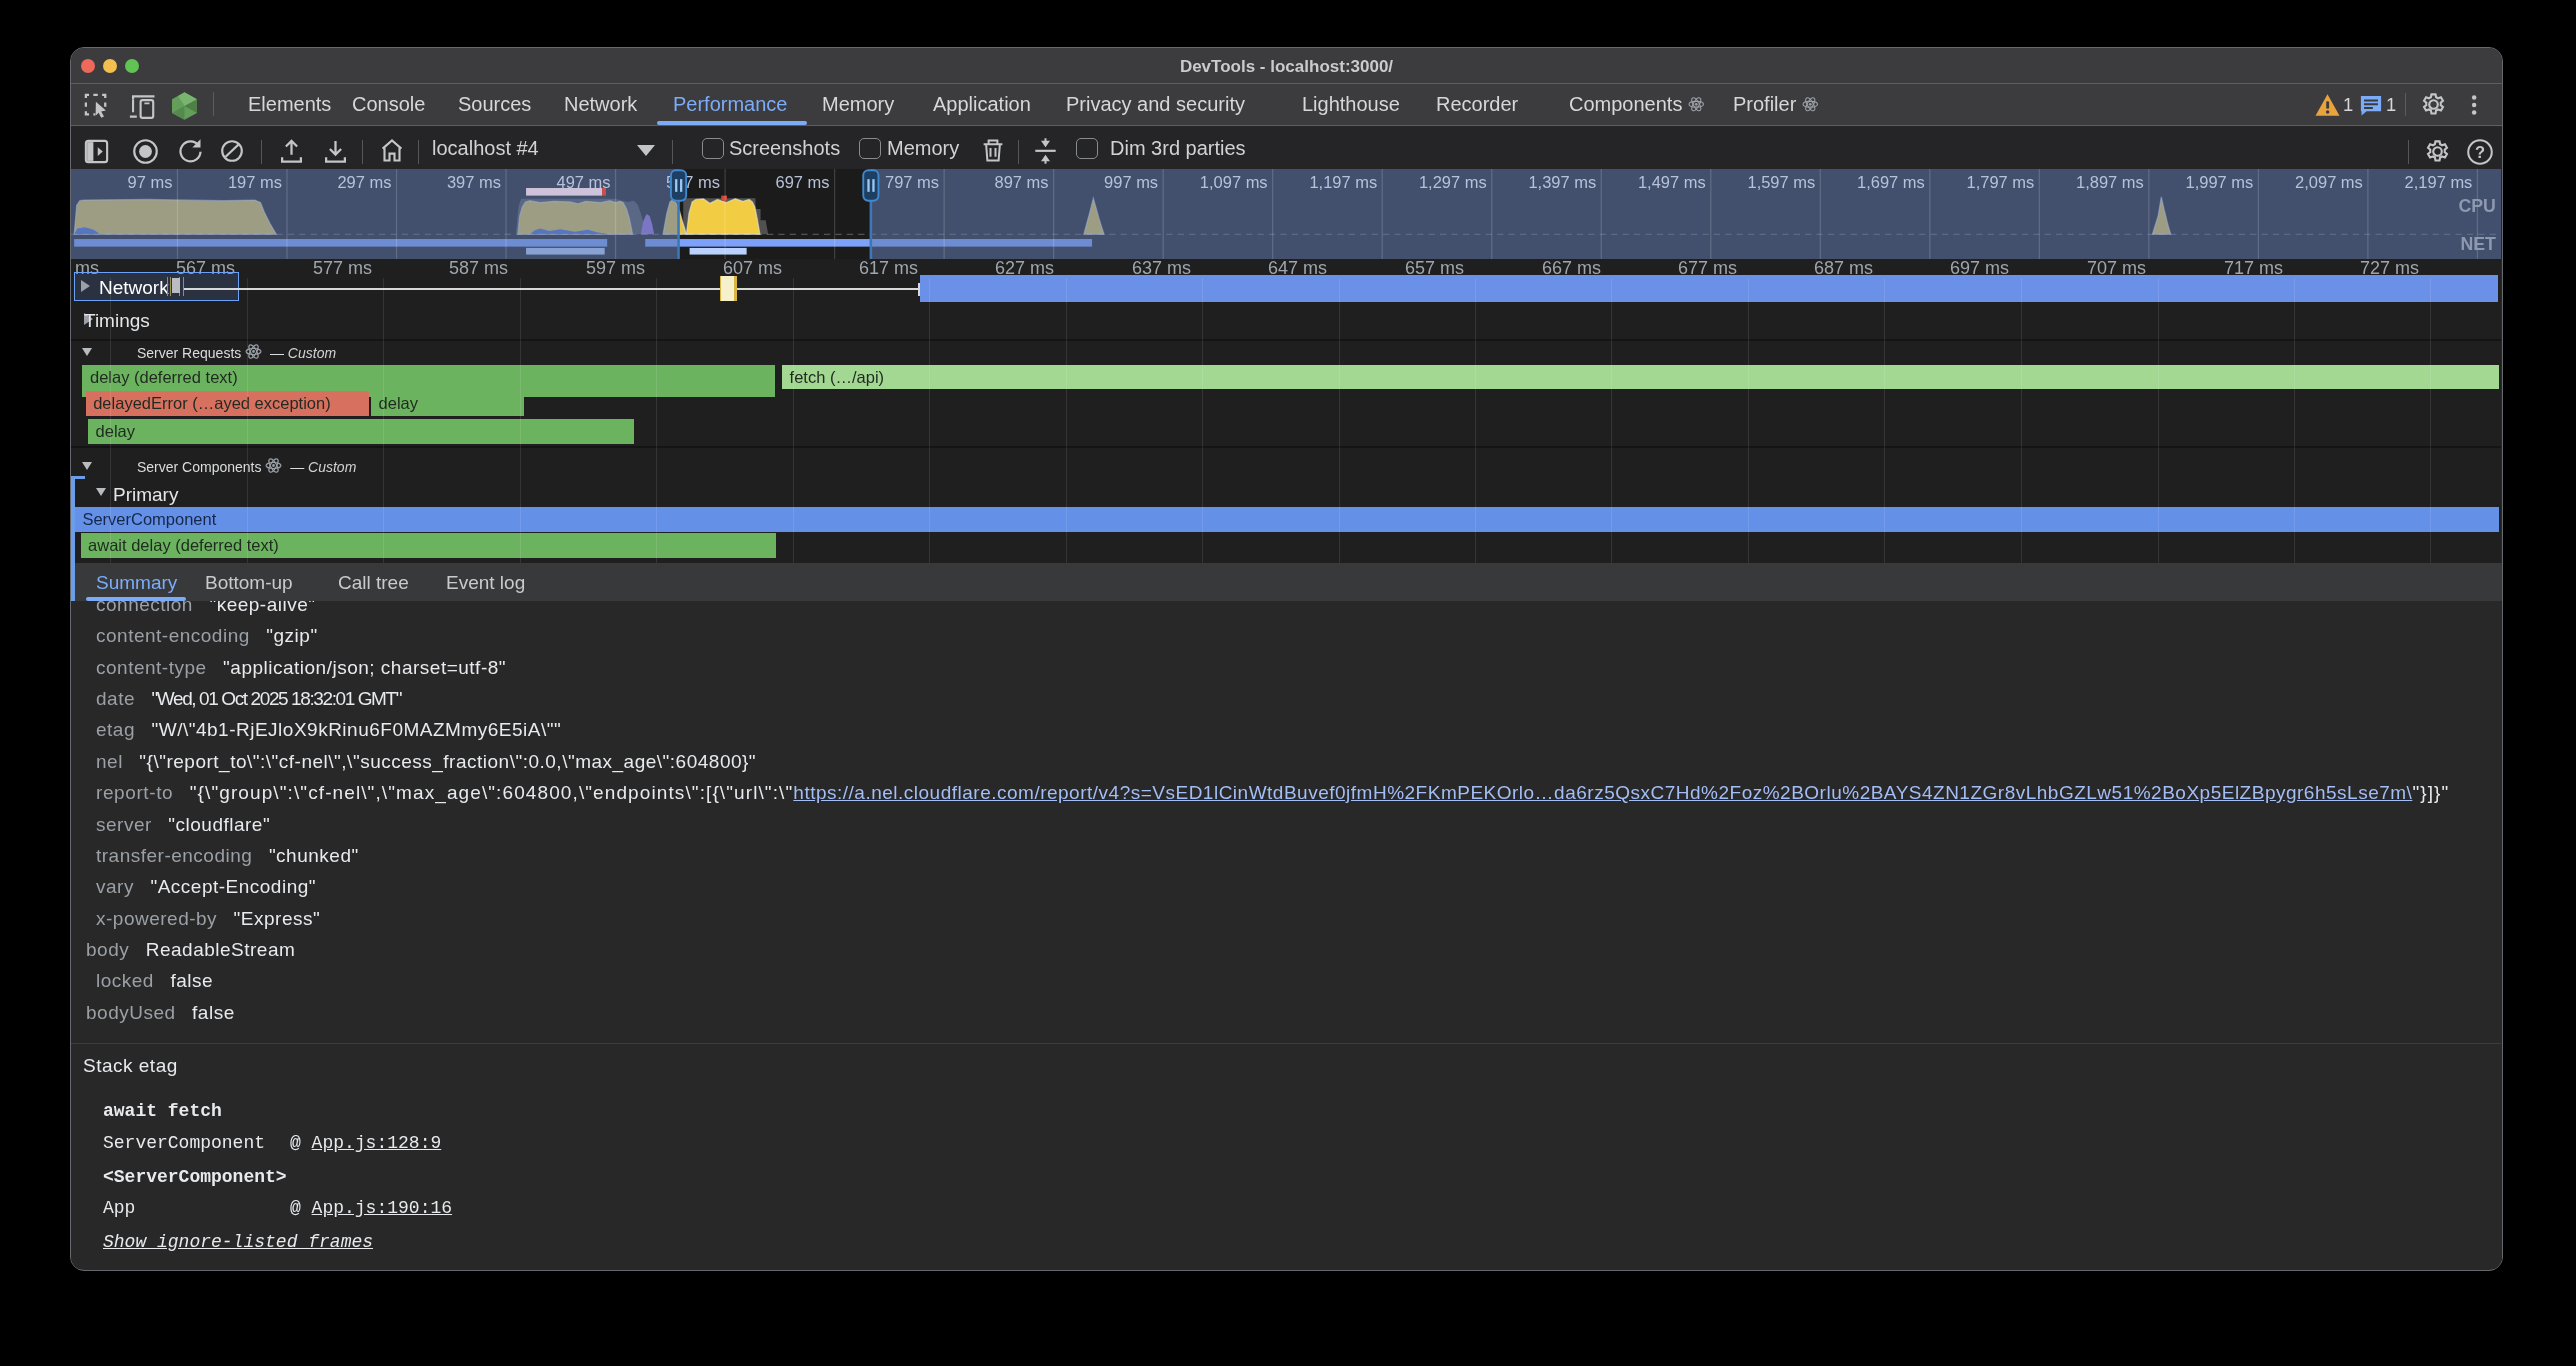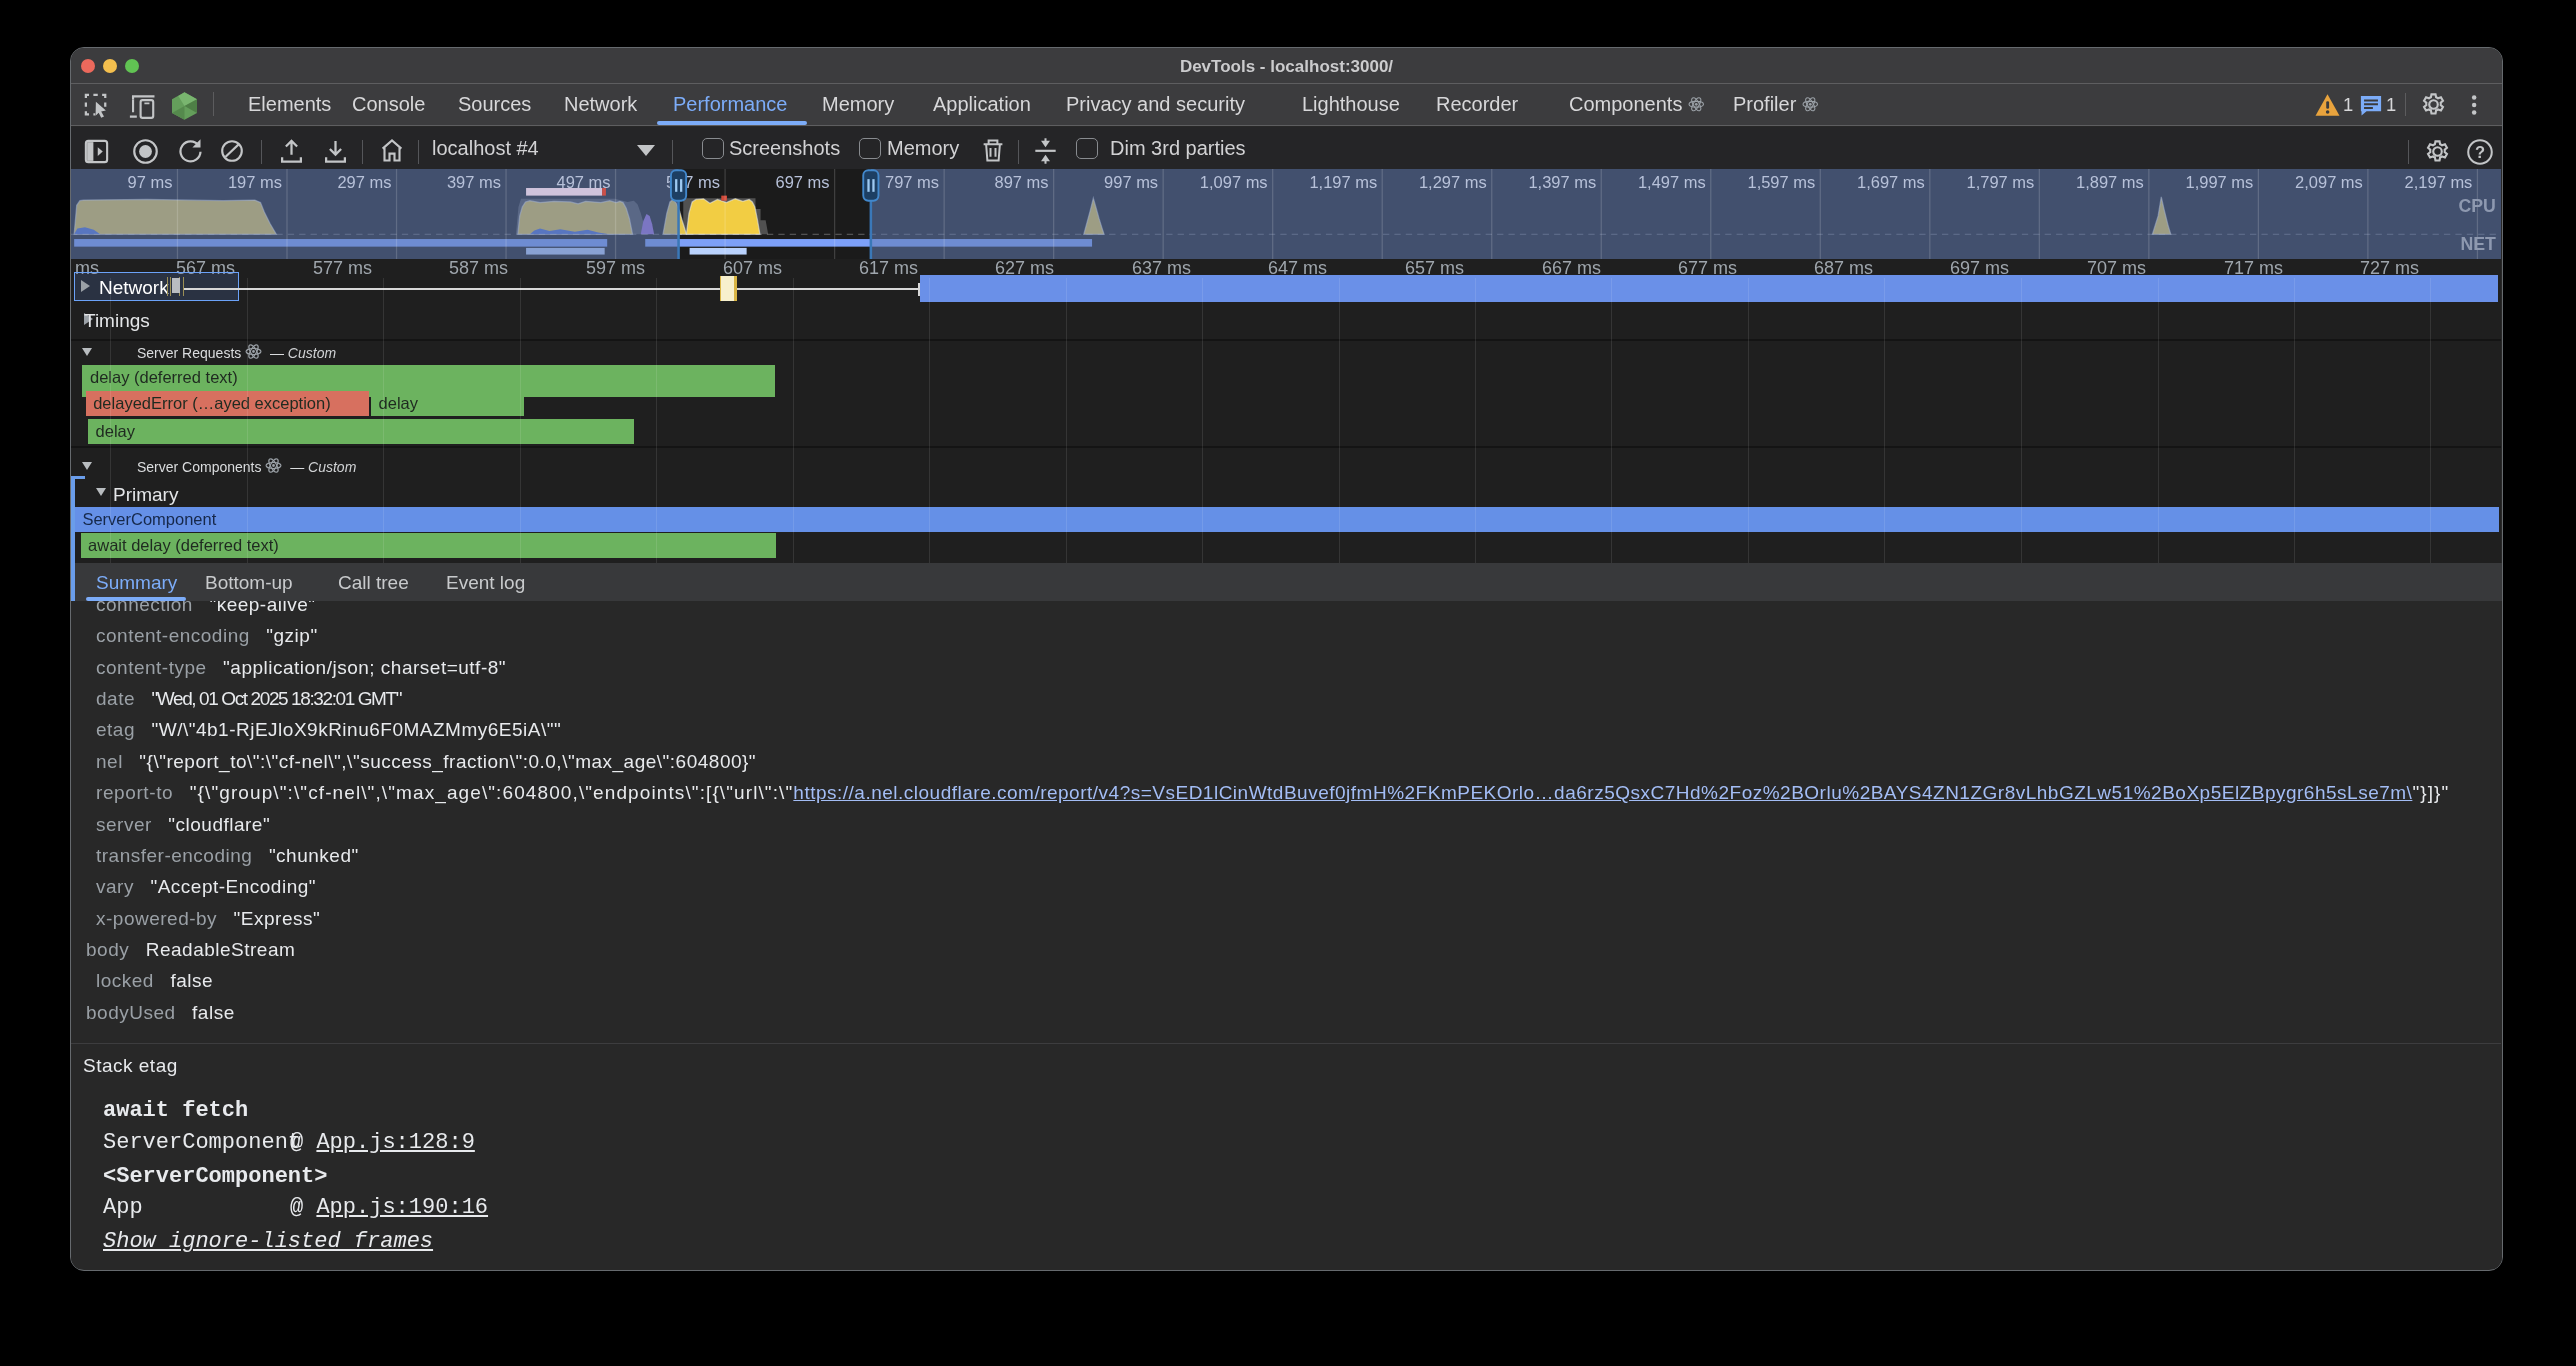--- a/index.html
+++ b/index.html
@@ -39,21 +39,21 @@
   .hdr i { color:#d0d2d4; }
   
   #tabstrip { position:absolute; left:0; top:515px; width:100%; height:39px; background:#38393b; }
   .btab { position:absolute; top:0; height:39px; line-height:39px; font-size:19px; color:#c8cacc; }
   
   #summary { position:absolute; left:0; top:553px; width:100%; height:668px; background:#282828; overflow:hidden; }
   .row { position:absolute; height:32px; line-height:32px; font-size:19px; white-space:nowrap; letter-spacing:0.5px; }
   .key { color:#9aa0a6; }
   .val { color:#e8eaed; margin-left:16.5px; }
   .link { color:#a3bdf5; text-decoration:underline; }
-  .mono { font-family:"Liberation Mono", monospace; font-size:22px; color:#e8eaed; letter-spacing:0; }
+  .mono { font-family:"Liberation Mono", monospace; font-size:18px; color:#e8eaed; letter-spacing:0; }
 </style>
 </head>
 <body>
 <div id="win">
   <div id="titlebar">
     <div class="light" style="left:9.5px; background:#ec695c;"></div>
     <div class="light" style="left:32px; background:#f4bf4e;"></div>
     <div class="light" style="left:54px; background:#61c353;"></div>
     <div id="title">DevTools - localhost:3000/</div>
   </div>
@@ -349,20 +349,21 @@
     <span class="tri-d abs" style="left:10.8px; top:89px;"></span>
     <div class="hdr" style="left:29px; top:84px;">Server Requests <svg width="17" height="17" viewBox="0 0 24 24" style="vertical-align:-2.5px;">
           <g fill="none" stroke="#9aa0a6" stroke-width="1.6">
             <ellipse cx="12" cy="12" rx="10.5" ry="4.2"></ellipse>
             <ellipse cx="12" cy="12" rx="10.5" ry="4.2" transform="rotate(60 12 12)"></ellipse>
             <ellipse cx="12" cy="12" rx="10.5" ry="4.2" transform="rotate(120 12 12)"></ellipse>
           </g>
           <circle cx="12" cy="12" r="2" fill="#9aa0a6"></circle>
         </svg> &nbsp;— <i>Custom</i></div>
     <div class="bar" style="left:11.4px; top:106px; width:693px; height:32px; line-height:24px; background:#6cb35f;">delay (deferred text)</div>
+    <div class="bar" style="left:711px; top:106px; width:1717px; height:24px; line-height:24px; background:#a3d892;">fetch (…/api)</div>
     <div class="bar" style="left:14.6px; top:132px; width:283px; height:25px; line-height:25px; background:#d7705f;">delayedError (…ayed exception)</div>
     <div class="bar" style="left:300px; top:132px; width:153px; height:25px; line-height:25px; background:#6cb35f;">delay</div>
     <div class="bar" style="left:17px; top:160px; width:546px; height:25px; line-height:25px; background:#6cb35f;">delay</div>
     <div class="abs" style="left:0; top:187px; width:2430px; height:1.9px; background:#141414;"></div>
 
     <span class="tri-d abs" style="left:10.8px; top:203px;"></span>
     <div class="hdr" style="left:29px; top:198px;">Server Components <svg width="17" height="17" viewBox="0 0 24 24" style="vertical-align:-2.5px;">
           <g fill="none" stroke="#9aa0a6" stroke-width="1.6">
             <ellipse cx="12" cy="12" rx="10.5" ry="4.2"></ellipse>
             <ellipse cx="12" cy="12" rx="10.5" ry="4.2" transform="rotate(60 12 12)"></ellipse>

